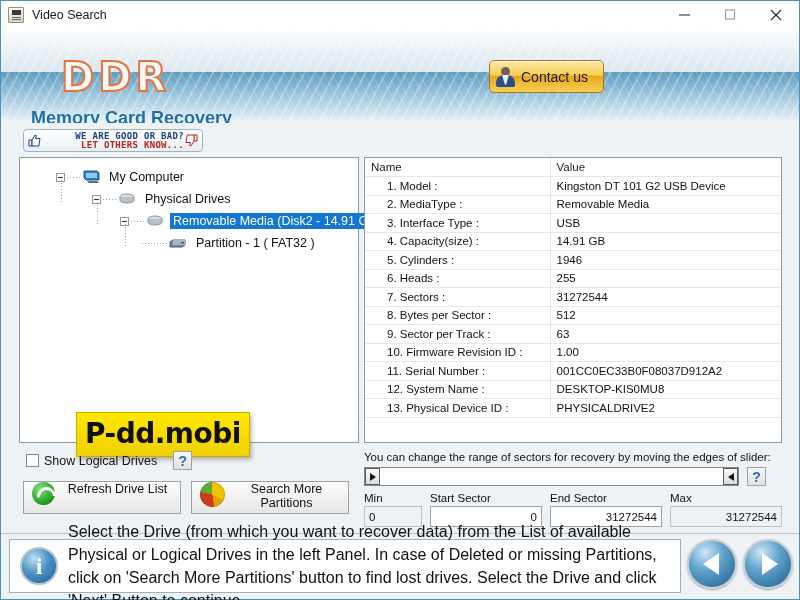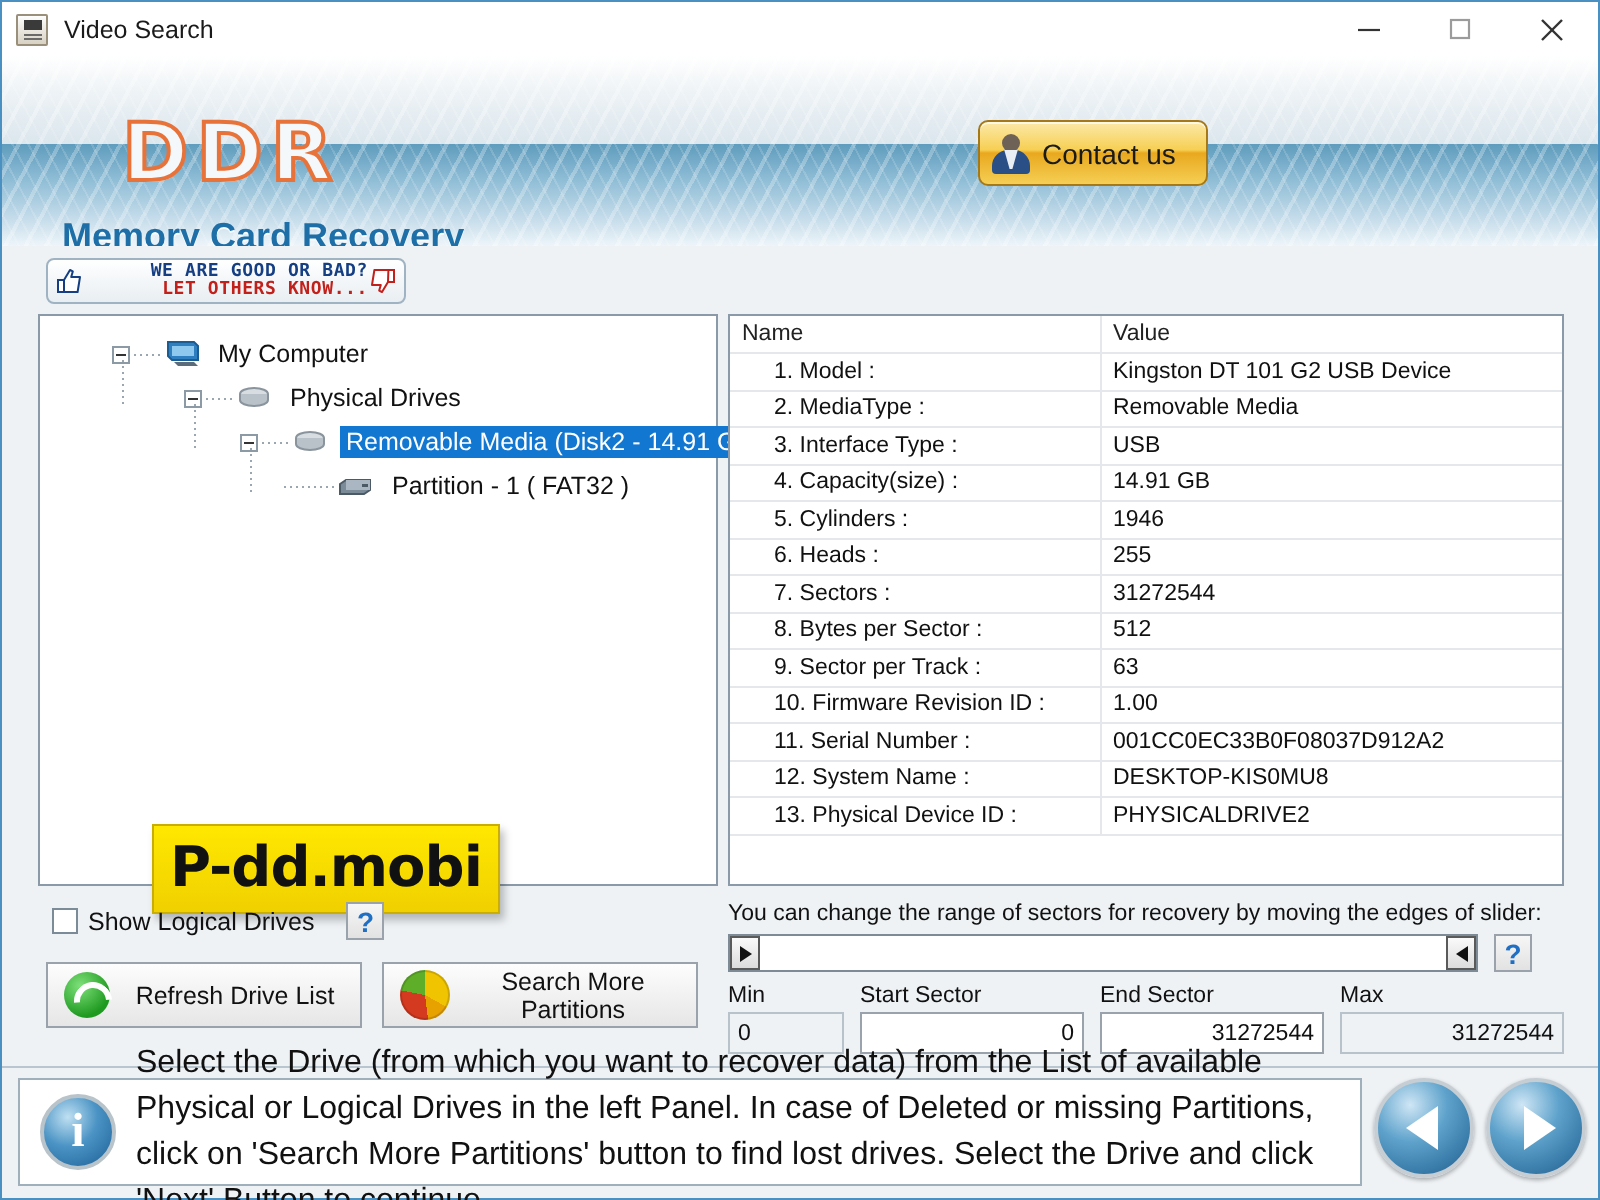--- a/index.html
+++ b/index.html
@@ -185,21 +185,21 @@
     border: 1px solid #9aa3ab;
     display: flex; align-items: center; justify-content: center;
     font-size: 14px; font-weight: bold; color: #1f6fc4; cursor: pointer;
   }
 
   .btn-row { position: absolute; left: 22px; top: 358px; display: flex; gap: 10px; }
   .act-btn {
     height: 33px; width: 158px;
     background: linear-gradient(180deg,#fdfdfd,#e6e6e6);
     border: 1px solid #9aa3ab;
-    display: flex; align-items: center; cursor: pointer;
+    display: flex; cursor: pointer;
   }
   .act-btn .lbl { flex: 1; text-align: center; font-size: 12.5px; color: #111; }
   .ico-refresh {
     width: 23px; height: 23px; margin-left: 8px; flex: none; border-radius: 50%;
     background: radial-gradient(circle at 35% 30%, #7ee07a, #1f9a20 70%);
     position: relative;
   }
   .ico-refresh::after {
     content: ""; position: absolute; left: 5px; top: 5px;
     width: 13px; height: 13px; border-radius: 50%;

